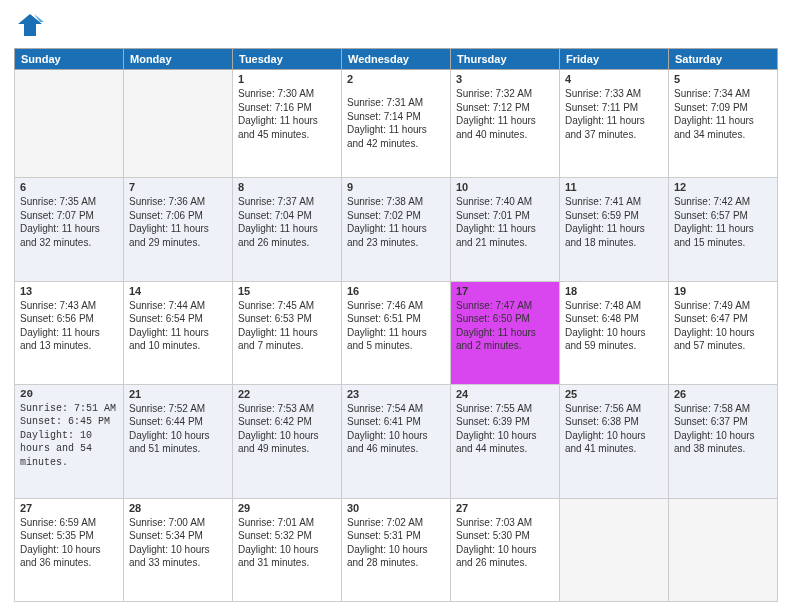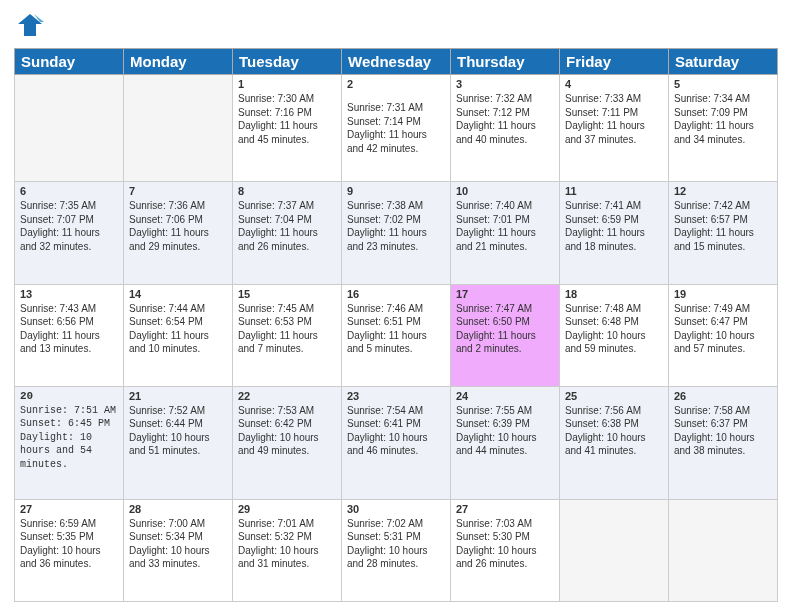--- a/index.html
+++ b/index.html
@@ -60,21 +60,21 @@
       color: #555;
     }
     .calendar {
       width: 100%;
       border-collapse: collapse;
       flex: 1;
     }
     .calendar th {
       background: #1a6fb5;
       color: #fff;
-      font-size: 15px;
+      font-size: 11px;
       font-weight: bold;
       padding: 4px 6px;
       text-align: left;
       border: 1px solid #aaa;
     }
     .calendar td {
       border: 1px solid #ccc;
       vertical-align: top;
       padding: 3px 5px;
       width: 108px;
@@ -235,21 +235,21 @@
             <div class="day-info" style="white-space: pre-line;">Sunrise: 7:45 AM
 Sunset: 6:53 PM
 Daylight: 11 hours and 7 minutes.</div>
           </td>
           <td style="background: rgb(255, 255, 255);">
             <span class="day-num">16</span>
             <div class="day-info" style="white-space: pre-line;">Sunrise: 7:46 AM
 Sunset: 6:51 PM
 Daylight: 11 hours and 5 minutes.</div>
           </td>
-          <td style="background: #f0abfc;">
+          <td style="background: #d946ef;">
             <span class="day-num">17</span>
             <div class="day-info" style="white-space: pre-line;">Sunrise: 7:47 AM
 Sunset: 6:50 PM
 Daylight: 11 hours and 2 minutes.</div>
           </td>
           <td style="background: rgb(255, 255, 255);">
             <span class="day-num">18</span>
             <div class="day-info" style="white-space: pre-line;">Sunrise: 7:48 AM
 Sunset: 6:48 PM
 Daylight: 10 hours and 59 minutes.</div>

